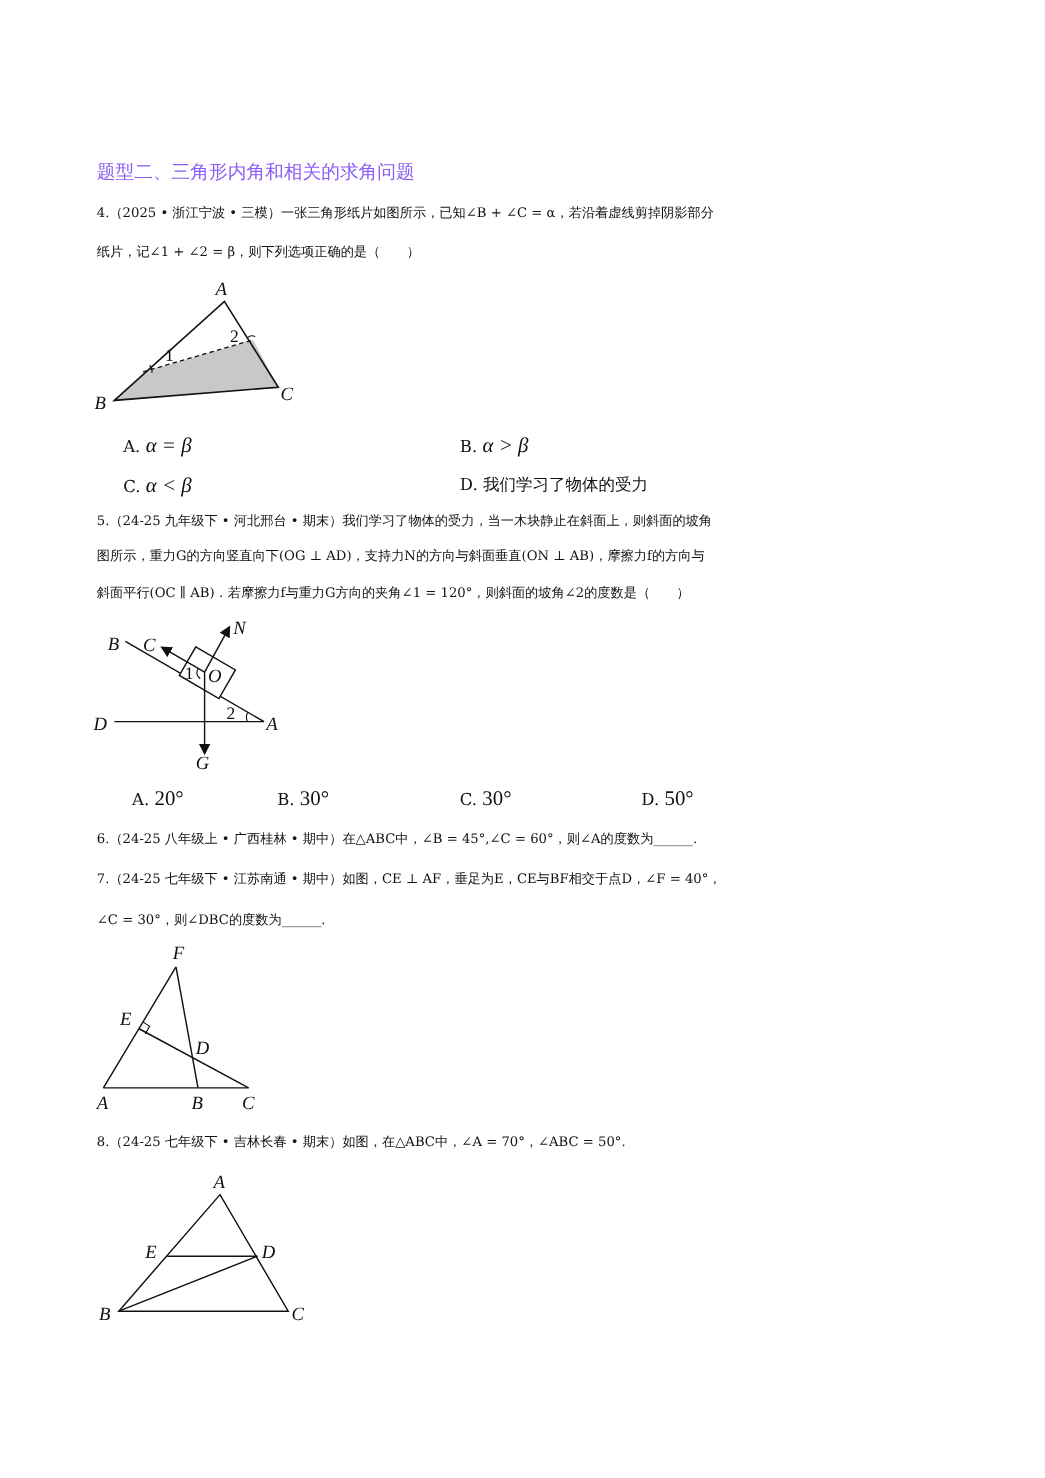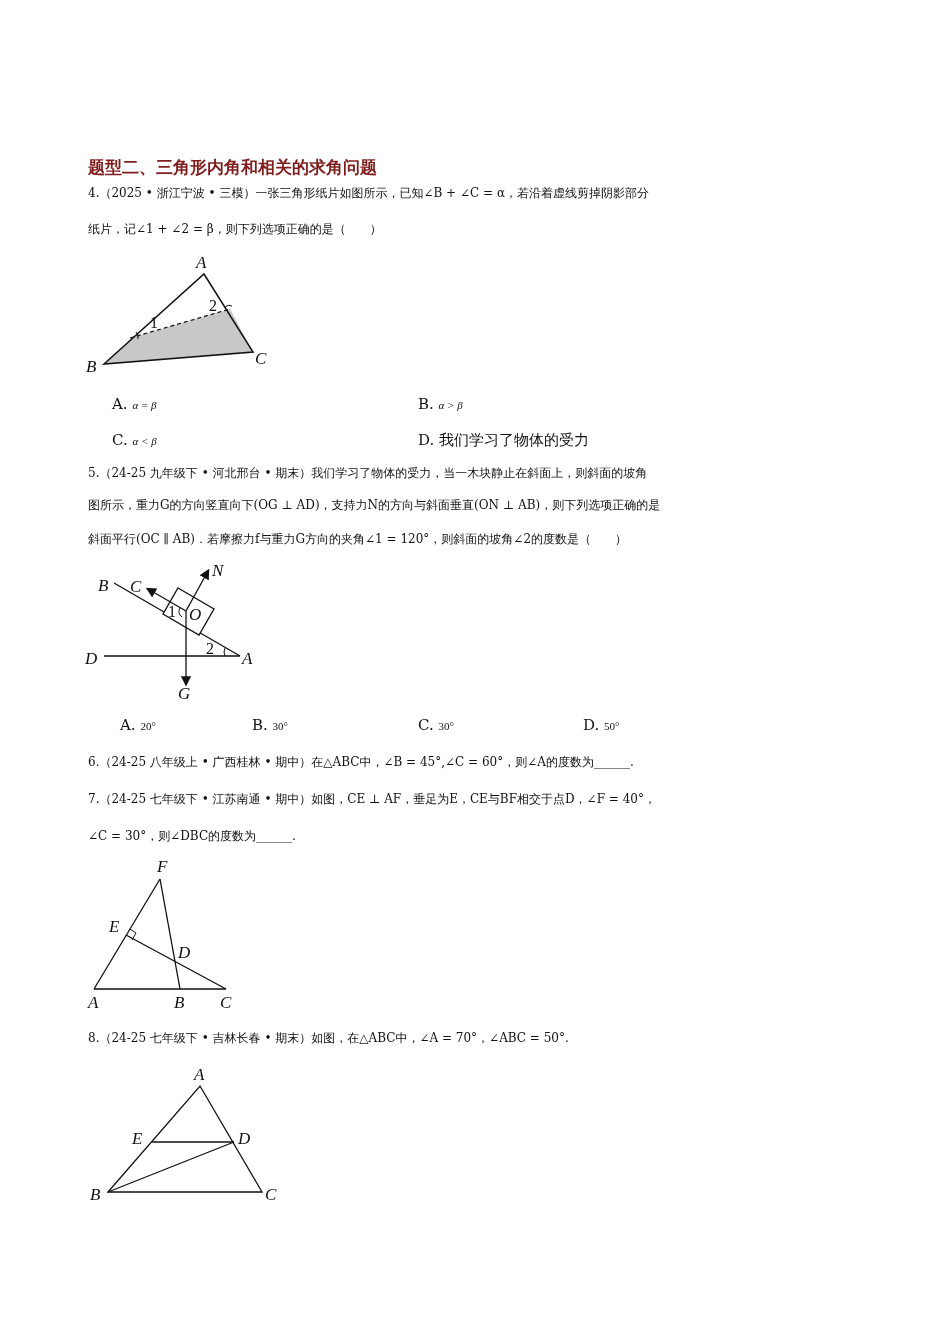--- a/index.html
+++ b/index.html
@@ -1,22 +1,22 @@
 <!DOCTYPE html>
 <html><head>
 <meta charset="utf-8">
 <style>
   html, body { margin:0; padding:0; background:#ffffff; }
   body { width:950px; height:1344px; position:relative; overflow:hidden;
          font-family:"DejaVu Serif","Liberation Serif", serif; color:#111; }
   .abs { position:absolute; white-space:nowrap; }
   .heading { left:88px; top:145px; font-family:"DejaVu Sans","Liberation Sans",sans-serif;
-             font-weight:bold; font-size:17px; color:#7f1d1d;margin-top:11px; }
+             font-weight:normal; font-size:17px; color:#8b5cf6; }
   .line { font-size:12px; line-height:22px; }
-  .m { font-family:"Liberation Serif","DejaVu Serif",serif; font-style:italic; font-size:11px;margin-top:40px; }
+  .m { font-family:"Liberation Serif","DejaVu Serif",serif; font-style:italic; font-size:19px;margin-top:40px; }
   .opt { font-size:15px; }
   svg text { font-family:"Liberation Serif","DejaVu Serif",serif; font-style:italic; font-size:17px; fill:#111; }
   svg .num { font-style:normal; font-size:16px; }
 </style>
 </head>
 <body>
 
 <div class="abs heading">题型二、三角形内角和相关的求角问题</div>
 
 <div>
@@ -49,21 +49,21 @@
   </div>
   <div class="abs opt" style="left:418px;top:431px;">
     <span>D.</span> <span>我们学习了物体的受力</span>
   </div>
 </div>
 
 <div>
   <div class="abs line" style="left:88px;top:462px;">
     <span>5.</span><span>（24-25 九年级下 • 河北邢台 • 期末）</span><span>我们学习了物体的受力，当一木块静止在斜面上，则斜面的坡角</span>
   </div>
-  <div class="abs line" style="left:88px;top:494px;">图所示，重力G的方向竖直向下(OG ⊥ AD)，支持力N的方向与斜面垂直(ON ⊥ AB)，则下列选项正确的是</div>
+  <div class="abs line" style="left:88px;top:494px;">图所示，重力G的方向竖直向下(OG ⊥ AD)，支持力N的方向与斜面垂直(ON ⊥ AB)，摩擦力f的方向与</div>
   <div class="abs line" style="left:88px;top:528px;">斜面平行(OC ∥ AB)．若摩擦力f与重力G方向的夹角∠1 = 120°，则斜面的坡角∠2的度数是（　　）</div>
 
   <svg class="abs" style="left:82px;top:558px;" width="190" height="145">
     <defs>
       <marker id="arr" markerWidth="8" markerHeight="8" refX="6" refY="4" orient="auto">
         <path d="M0,0 L8,4 L0,8 Z" fill="#111"></path>
       </marker>
     </defs>
     <line x1="32" y1="25" x2="158" y2="98" stroke="#111" stroke-width="1.3"></line>
     <line x1="22" y1="98" x2="158" y2="98" stroke="#111" stroke-width="1.3"></line>

